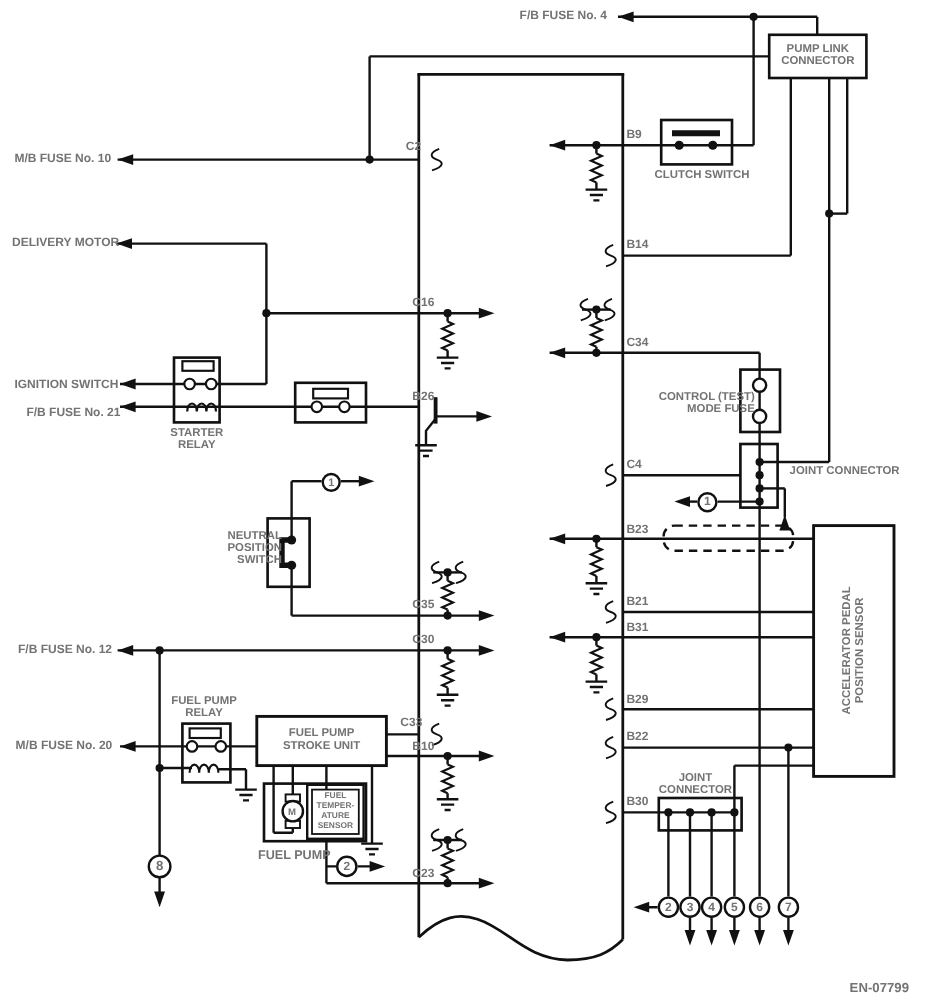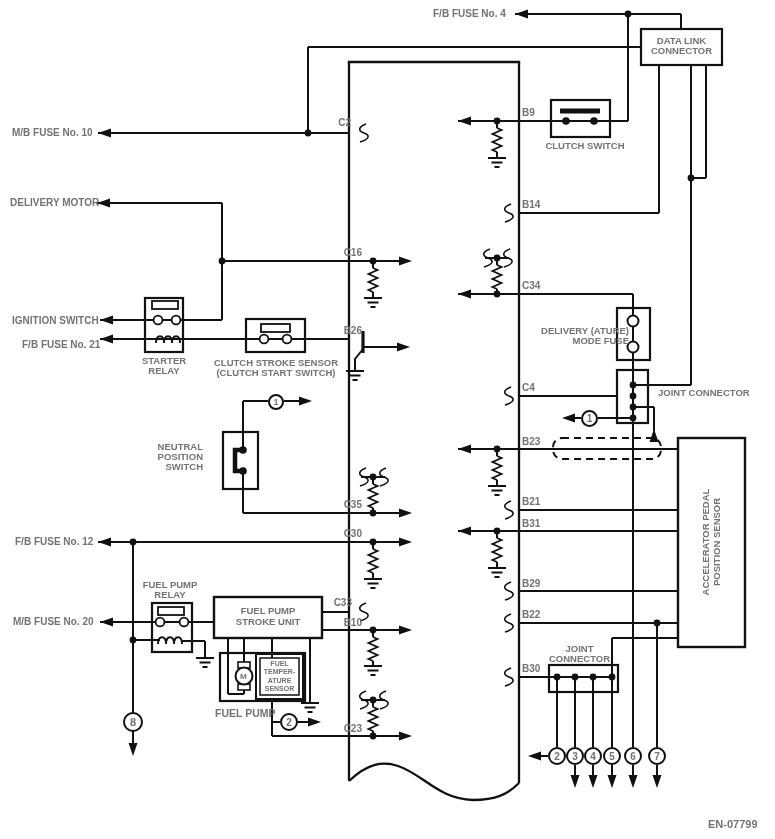--- a/index.html
+++ b/index.html
@@ -312,41 +312,37 @@
 
 <div class="lbl" style="left:433px;top:9px">F/B FUSE No. 4</div>
 <div class="lbl" style="left:12px;top:128px">M/B FUSE No. 10</div>
 <div class="lbl" style="left:10px;top:198px">DELIVERY MOTOR</div>
 <div class="lbl" style="left:12px;top:316px">IGNITION SWITCH</div>
 <div class="lbl" style="left:22px;top:340px">F/B FUSE No. 21</div>
 <div class="lbl" style="left:15px;top:537px">F/B FUSE No. 12</div>
 <div class="lbl" style="left:13px;top:617px">M/B FUSE No. 20</div>
 
 <div class="cmp" style="left:641px;top:36px;width:81px">
-  <div>DATA LINK</div>
+  <div>PUMP LINK</div>
   <div>CONNECTOR</div>
 </div>
 <div class="cmp" style="left:540px;top:141px;width:90px">
   <div>CLUTCH SWITCH</div>
 </div>
 <div class="cmp" style="left:124px;top:356px;width:80px">
   <div>STARTER</div>
   <div>RELAY</div>
 </div>
-<div class="cmp" style="left:206px;top:358px;width:140px">
-  <div>CLUTCH STROKE SENSOR</div>
-  <div>(CLUTCH START SWITCH)</div>
-</div>
-<div class="cmp right-align" style="right:588px;top:442px;width:80px">
+<div class="cmp right-align" style="right:556px;top:442px;width:80px">
   <div>NEUTRAL</div>
   <div>POSITION</div>
   <div>SWITCH</div>
 </div>
 <div class="cmp right-align" style="right:162px;top:326px;width:110px">
-  <div>DELIVERY (ATURE)</div>
+  <div>CONTROL (TEST)</div>
   <div>MODE FUSE</div>
 </div>
 <div class="cmp" style="left:658px;top:388px;text-align:right">
   <div>JOINT CONNECTOR</div>
 </div>
 <div class="cmp" style="left:549px;top:644px;text-align:center">
   <div>JOINT</div>
   <div>CONNECTOR</div>
 </div>
 <div class="cmp vert" style="left:611px;top:531px;width:200px;height:22px;line-height:11px">

